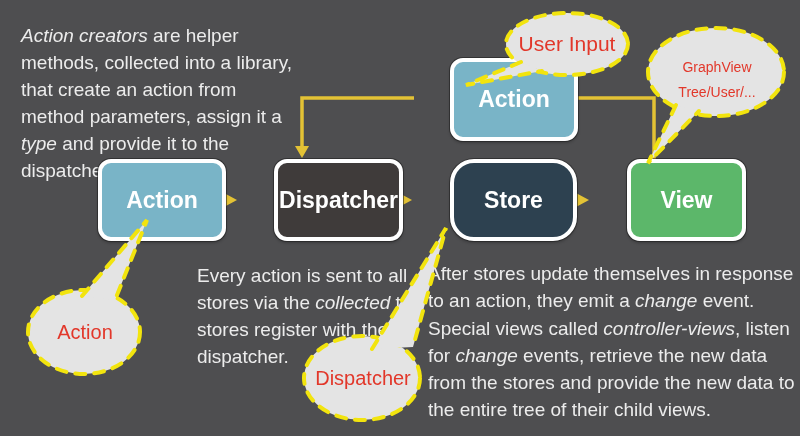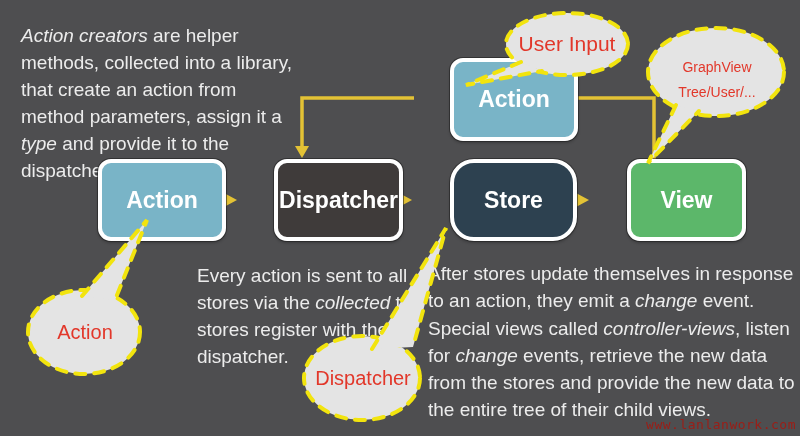--- a/index.html
+++ b/index.html
@@ -126,15 +126,14 @@
   <div class="bubble-label" id="lbl-datamodel">Dispatcher</div>
 
   <div class="para" id="para-action-creators"><span class="it">Action creators</span><span> are helper methods, collected into a library, that create an action from method parameters, assign it a </span><span class="it">type</span><span> and provide it to the dispatcher.</span></div>
 
   <div class="para" id="para-every-action"><span>Every action is sent to all stores via the </span><span class="it">collected</span><span> the stores register with the dispatcher.</span></div>
 
   <div class="para" id="para-after-stores"><span>After stores update themselves in response to an action, they emit a </span><span class="it">change</span><span> event.</span></div>
 
   <div class="para" id="para-special-views"><span>Special views called </span><span class="it">controller-views</span><span>, listen for </span><span class="it">change</span><span> events, retrieve the new data from the stores and provide the new data to the entire tree of their child views.</span></div>
 
-  <div class="watermark">www.lanlanwork.com</div>
 
 </div>
 
 </body></html>

